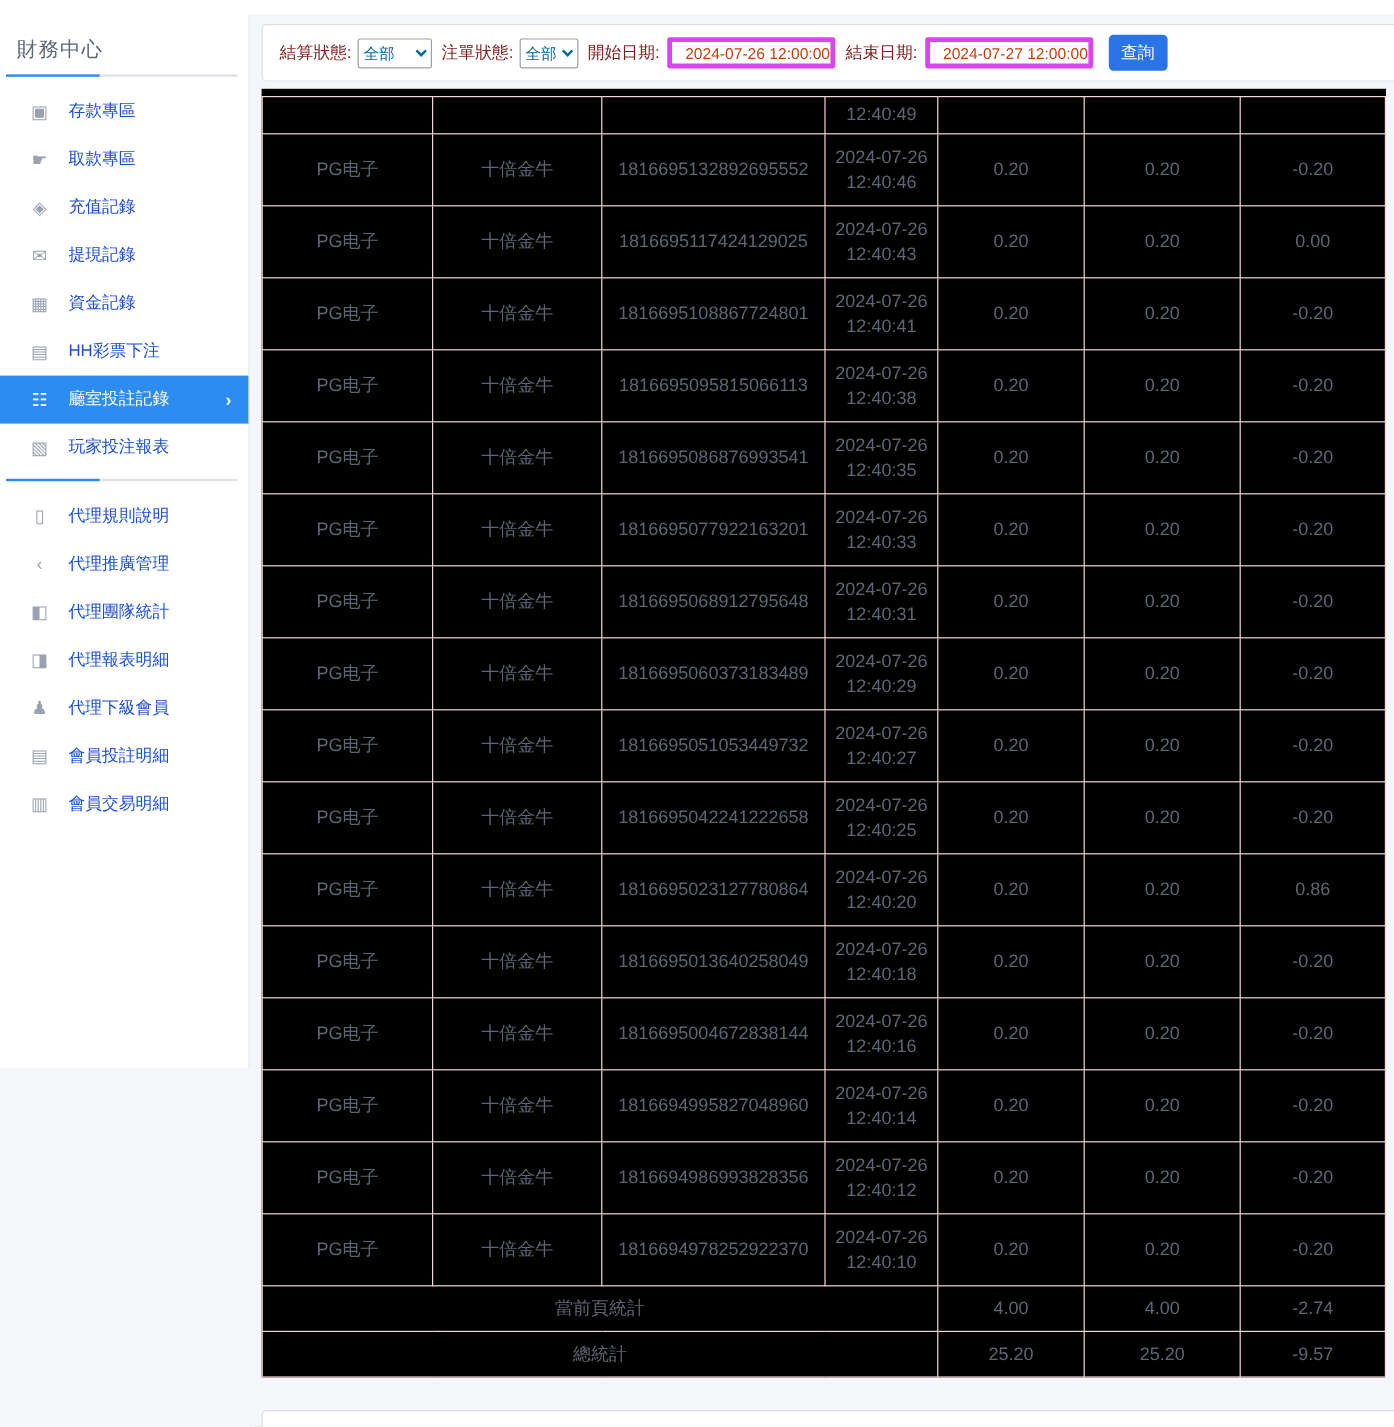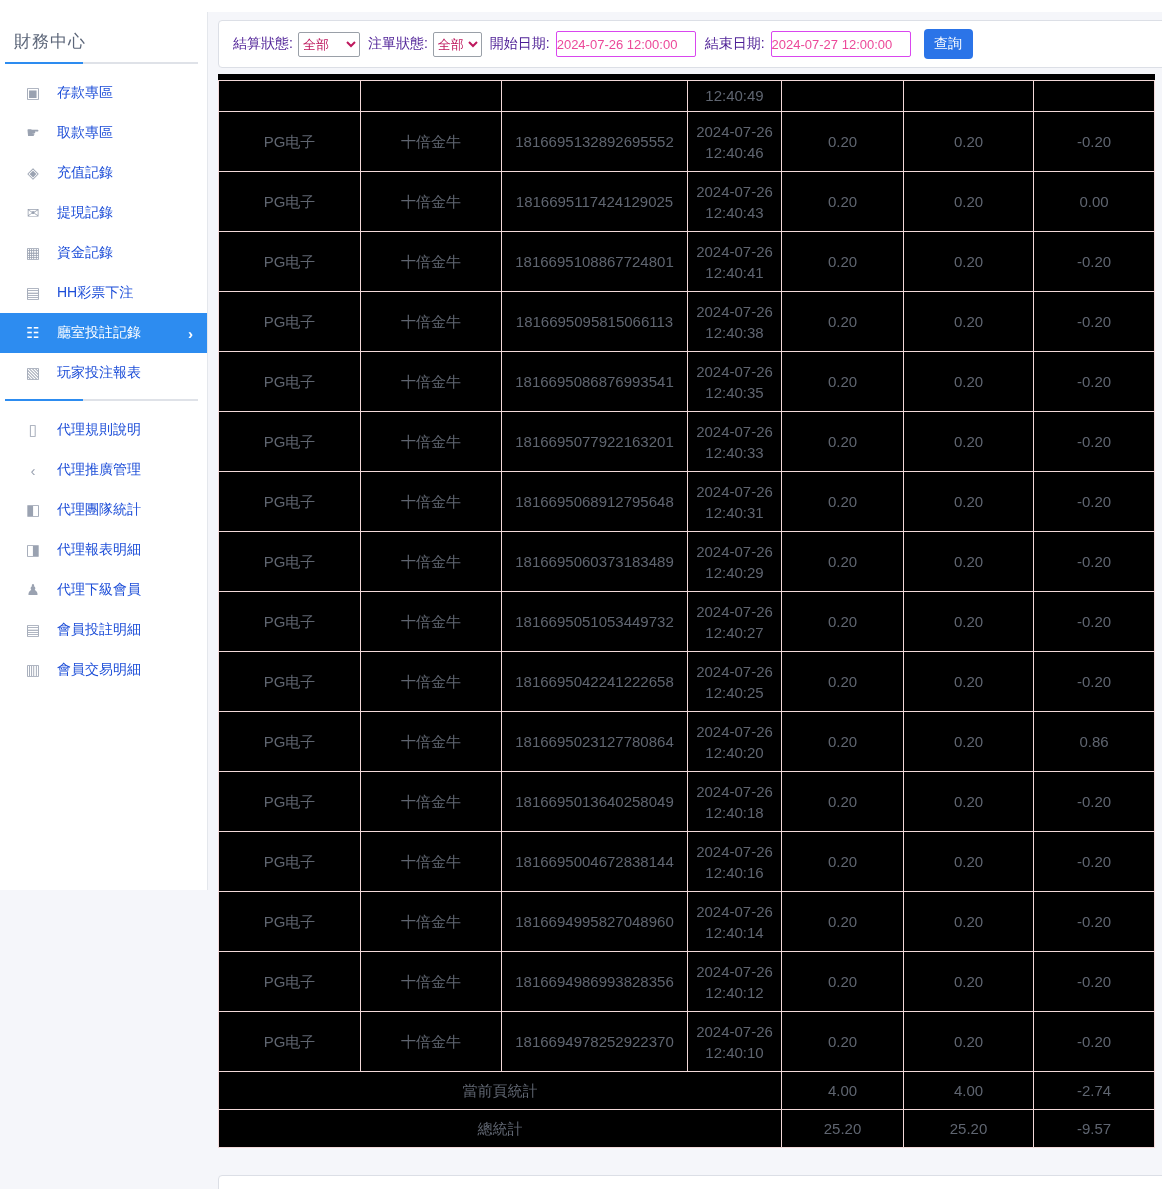--- a/index.html
+++ b/index.html
@@ -21,27 +21,27 @@
   .mi-label { font-size:14px; color:#1d4ed8; white-space:nowrap; }
   .menu-item.active { background:#2d8cf0; }
   .menu-item.active .mi-label,
   .menu-item.active .mi-icon { color:#ffffff; }
   .mi-chevron { position:absolute; right:14px; color:#ffffff; font-size:15px; font-weight:bold; }
 
   
   .filter-panel { position:absolute; left:218px; top:8px; width:952px; height:48px;
                   background:#ffffff; border:1px solid #dcdfe6; border-radius:4px;
                   display:flex; align-items:center; padding-left:14px; }
-  .f-label { font-size:14px; color:#4c1d95; white-space:nowrap; }
-  .f-select { height:25px; font-size:13px; color:#be185d; margin:0 8px 0 5px;
+  .f-label { font-size:14px; color:#7f1d1d; white-space:nowrap; }
+  .f-select { height:25px; font-size:13px; color:#0369a1; margin:0 8px 0 5px;
               border:1px solid #9aa0a8; border-radius:2px; background:#fff; }
   .sel-settle { width:62px; }
   .sel-bet { width:49px; }
-  .f-input { height:26px; font-size:13px; color:#ec4899; text-align:left; margin:0 9px 0 6px;
-             border:1px solid #d946ef; border-radius:2px; background:#fff; }
+  .f-input { height:26px; font-size:13px; color:#c2410c; text-align:right; margin:0 9px 0 6px;
+             border:4px solid #d946ef; border-radius:2px; background:#fff; }
   .inp-date { width:140px; }
   .btn-query { width:49px; height:30px; margin-left:4px; background:#2b74e8; color:#fff;
                font-size:14px; border:none; border-radius:4px; cursor:pointer;
                font-family:Liberation Sans, sans-serif; }
 
   
   .table-panel { position:absolute; left:218px; top:62px; width:937px; background:#000000; padding-top:6px; }
   table.bets { border-collapse:collapse; table-layout:fixed; width:936px; }
   table.bets td { border:1px solid #f2d9d9; text-align:center; font-size:15px;
                   color:#5f6570; height:60px; line-height:21px; overflow:hidden; }

